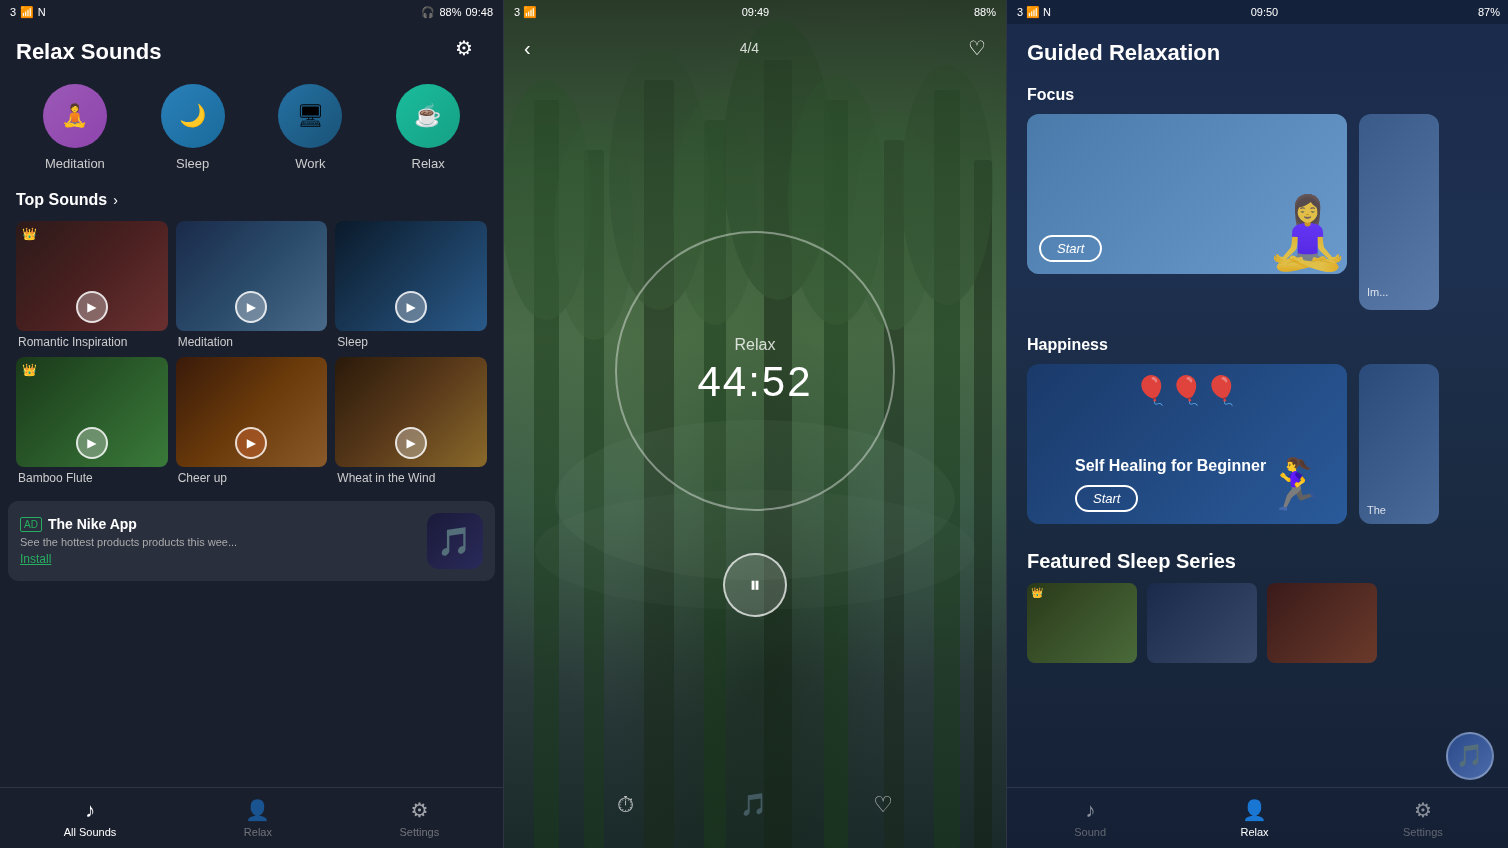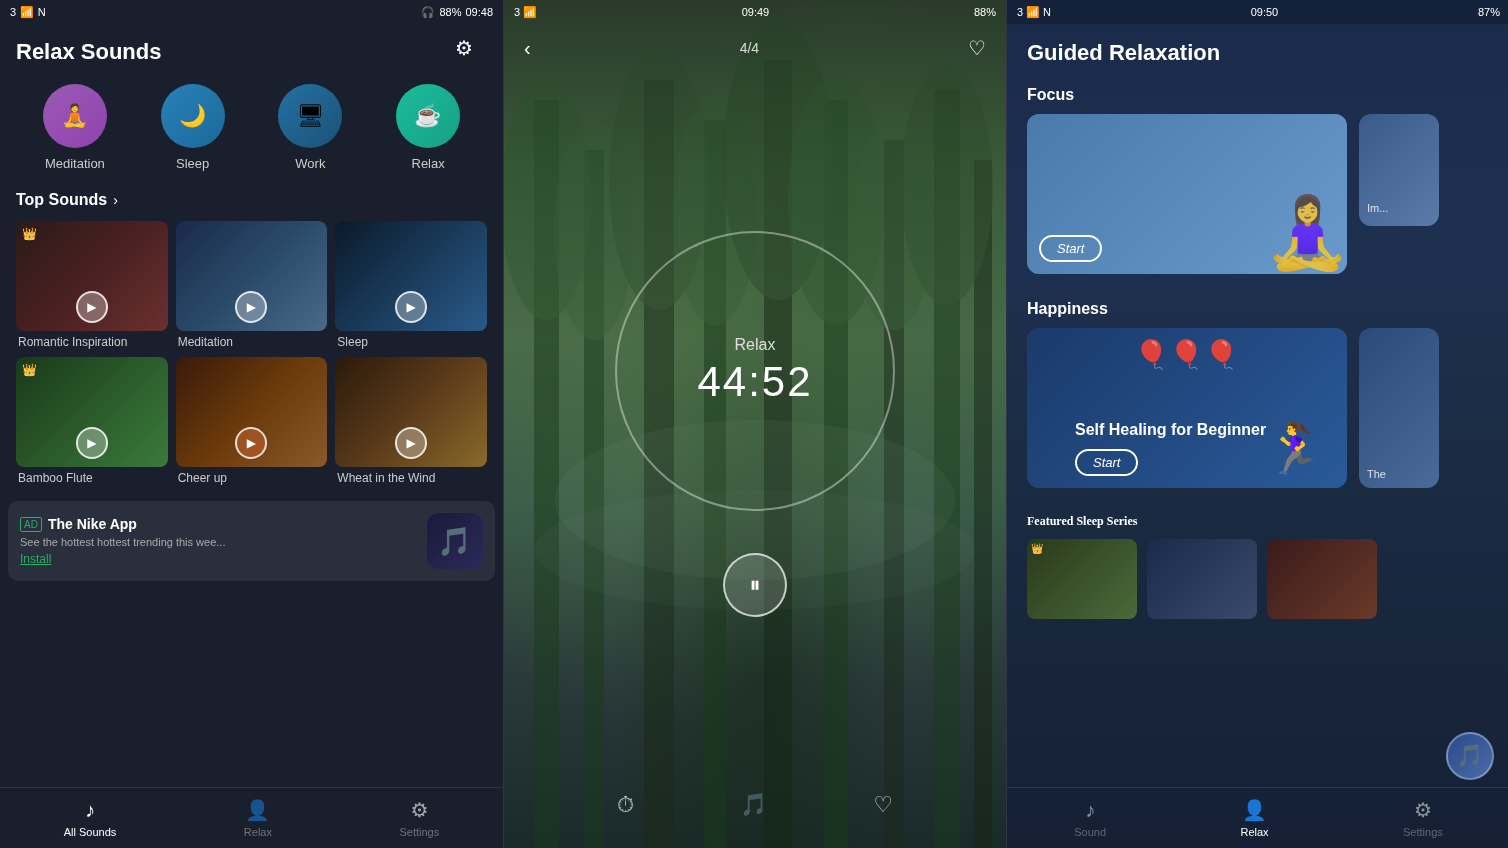--- a/index.html
+++ b/index.html
@@ -402,21 +402,21 @@
       height: 160px;
       background: linear-gradient(135deg, #2a4a6a, #4a6a8a);
       position: relative;
       display: flex;
       flex-direction: column;
       justify-content: flex-end;
       padding: 12px;
     }
     .guided-card-partial {
       width: 80px;
-      height: 112px;
+      height: 196px;
       background: linear-gradient(135deg, #3a5a7a, #5a7a9a);
       display: flex;
       align-items: flex-end;
       padding: 12px 8px;
     }
     .card-title {
       font-size: 16px;
       font-weight: bold;
       color: white;
       margin-bottom: 8px;
@@ -445,25 +445,24 @@
       flex-direction: column;
       justify-content: flex-end;
       padding: 12px;
       overflow: hidden;
     }
 
     .featured-section {
       padding: 8px 20px 4px;
     }
     .featured-title {
-      font-size: 12px;
+      font-size: 20px;
       font-weight: 600;
       color: white;
       margin-bottom: 10px;
-      font-family: Liberation Serif, serif;
     }
     .featured-row {
       display: flex;
       gap: 10px;
       overflow: hidden;
     }
 
     .panel3-bottom-nav {
       margin-top: auto;
       display: flex;
@@ -604,21 +603,21 @@
     </div>
 
   </div>
 
   <div class="ad-banner">
     <div style="flex:1">
       <div style="display:flex;align-items:center;gap:6px;margin-bottom:4px;">
         <span class="ad-badge">AD</span>
         <span class="ad-title">The Nike App</span>
       </div>
-      <div class="ad-desc">See the hottest hottest trending this wee...</div>
+      <div class="ad-desc">See the hottest products products this wee...</div>
       <div class="ad-install">Install</div>
     </div>
     <div class="ad-thumb">
       <span style="font-size:28px;">🎵</span>
     </div>
   </div>
 
   <div class="bottom-nav">
     <div class="nav-item active">
       <span class="nav-icon">♪</span>

